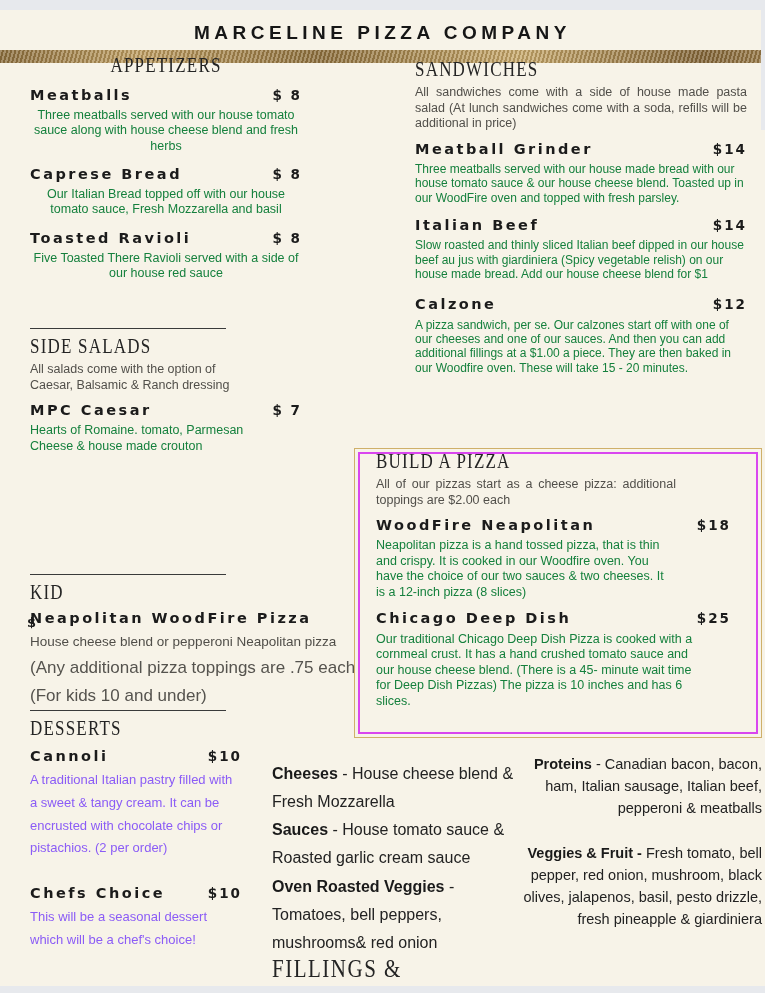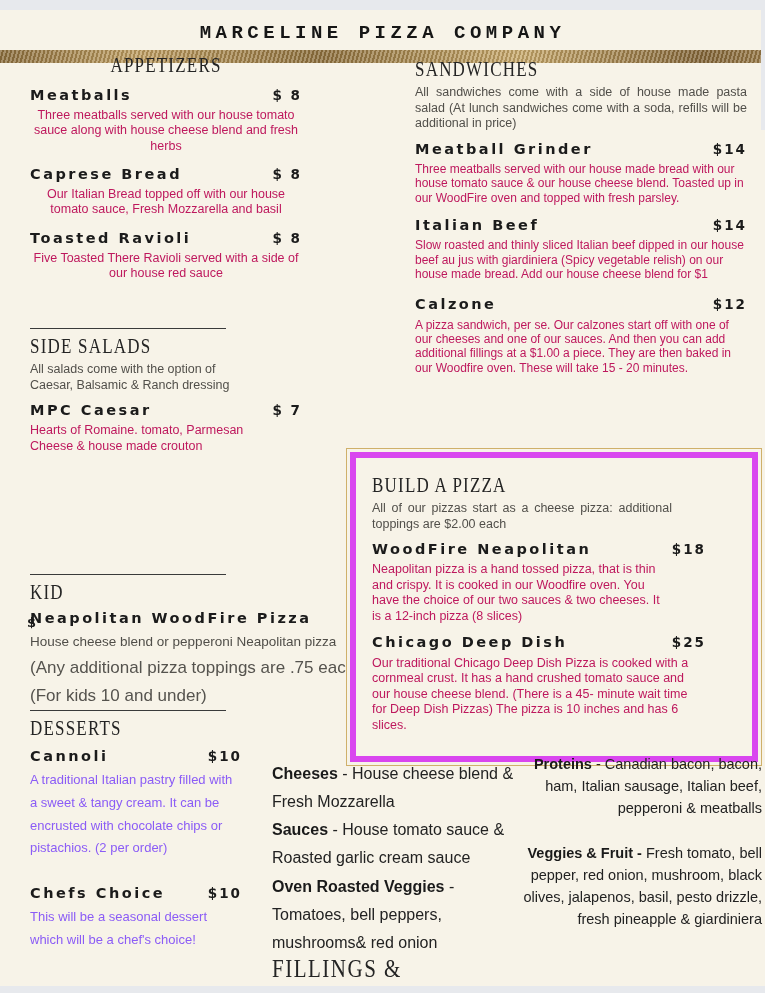--- a/index.html
+++ b/index.html
@@ -15,21 +15,21 @@
     position:absolute; left:0; top:10px; width:765px; height:976px;
     background:#f7f3e8;
   }
   .strip-top{position:absolute;left:0;top:0;width:765px;height:10px;background:#e7e9ed;}
   .strip-bottom{position:absolute;left:0;top:986px;width:765px;height:7px;background:#e7e9ed;}
   .right-sliver{position:absolute;right:0;top:0;width:4px;height:130px;background:#e7e9ed;}
 
   .title{
     position:absolute; left:0; top:22px; width:765px;
     text-align:center;
-    font-family:Liberation Mono, monospace;
+    font-family:Liberation Sans, sans-serif;
     font-weight:600; font-size:19px; letter-spacing:4.5px;
     color:#161616;
   }
   .ribbon{
     position:absolute; left:0; top:50px; width:765px; height:13px;
     background:
       repeating-linear-gradient(105deg, rgba(255,255,255,.22) 0 2px, rgba(62,42,14,.18) 2px 4px),
       linear-gradient(90deg,#8d7040,#c2a266 18%,#8f7240 42%,#cbad70 68%,#83663a 92%,#9a7c4a);
   }
 
@@ -49,21 +49,21 @@
     font-weight:bold; font-size:14.5px; letter-spacing:2.5px;
     color:#1b1b1b; line-height:1.25;
   }
   .price{
     font-family:"DejaVu Sans", sans-serif;
     font-weight:bold; font-size:13.5px; letter-spacing:2px;
     color:#1b1b1b; white-space:nowrap; padding-top:1px;
   }
   .desc{
     font-family:"Liberation Sans", sans-serif;
-    font-size:12.5px; line-height:1.22; color:#be185d;
+    font-size:12.5px; line-height:1.22; color:#15803d;
     margin-top:4px;
   }
   .intro{
     font-family:"Liberation Sans", sans-serif;
     font-size:12.5px; line-height:1.25; color:#514f4a;
     margin:3px 0 8px 0;
   }
   .just{text-align:justify;}
   .item{margin-bottom:11px;}
 
@@ -86,28 +86,28 @@
     font-size:17px; line-height:1.45; color:#55534e; margin-top:3px;
   }
 
   
   .sandwiches{left:415px; top:60px; width:332px;}
   .sandwiches .desc{font-size:12px; line-height:1.2;}
   .sandwiches .intro{font-size:12.5px;}
   .sandwiches .calzone{margin-top:14px;}
 
   .box{
-    position:absolute; left:350px; top:452px; width:364px;
+    position:absolute; left:358px; top:452px; width:364px;
     background:#f7f3e8;
-    border:6px solid #d946ef;
+    border:2px solid #d946ef;
     box-shadow:0 0 0 3px #f7f3e8, 0 0 0 4px #cfb06a;
-    padding:20px 16px 14px 16px;
+    padding:0 16px 14px 16px;
   }
   .box .desc{font-size:12.5px; line-height:1.24;}
-  .box .price{margin-right:30px;}
+  .box .price{margin-right:9px;}
   .box .item{margin-bottom:9px;}
 
   
   .bottom-middle{left:272px; top:760px; width:246px;}
   .bm-line{
     font-family:"Liberation Sans", sans-serif;
     font-size:16px; line-height:1.76; color:#222;
   }
   .bm-line b, .br-line b{font-weight:bold; color:#1a1a1a;}
   .fillings-head{margin-top:8px; text-align:left;}

